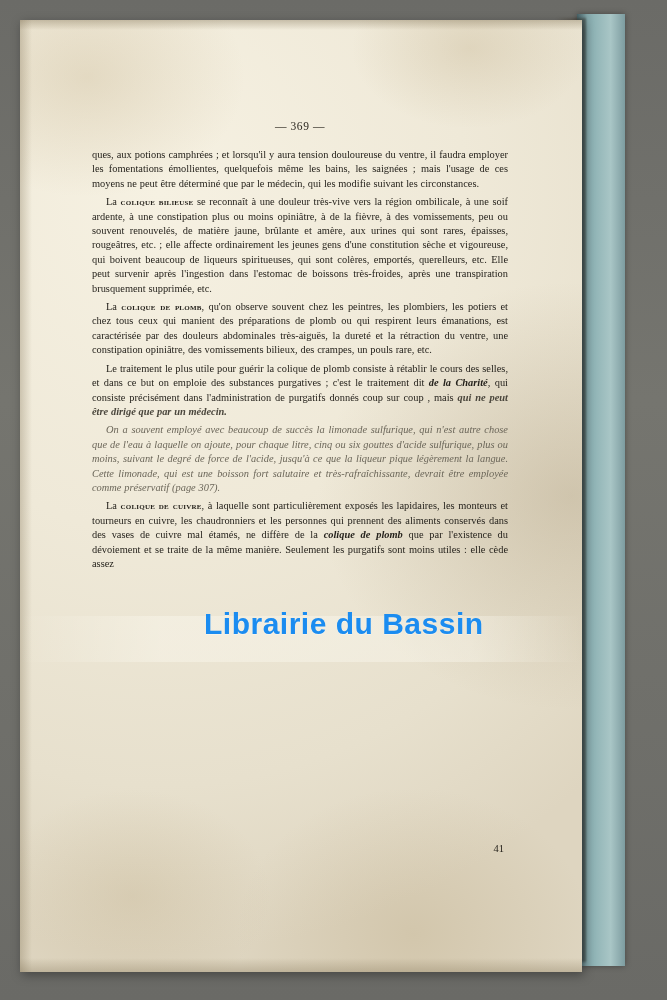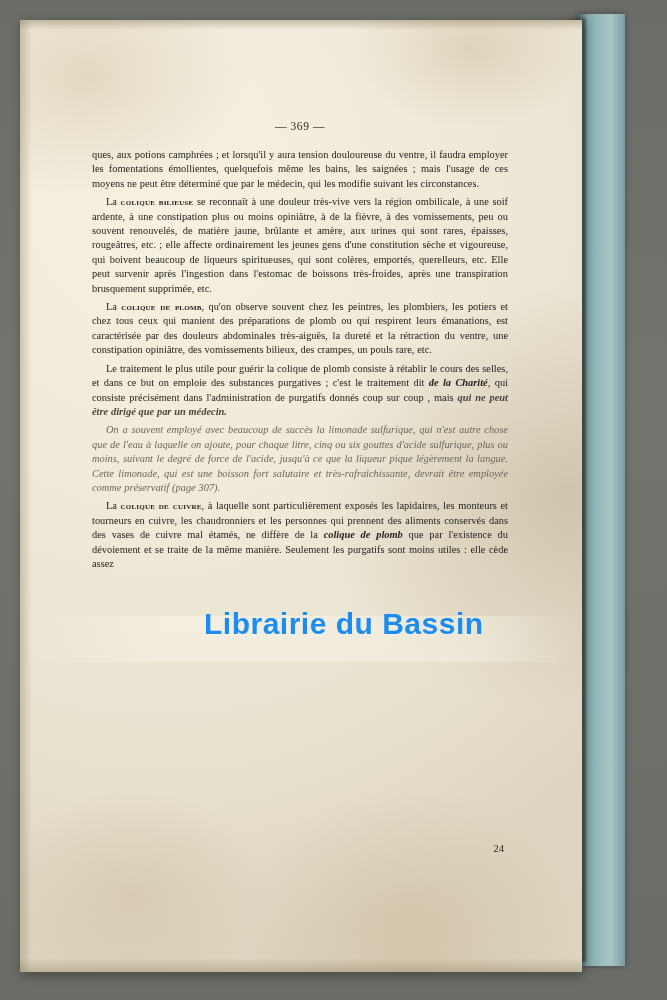--- a/index.html
+++ b/index.html
@@ -188,17 +188,17 @@
           <p class="body noindent"><span>ques, aux potions camphrées ; et lorsqu'il y aura tension douloureuse du ventre, il faudra employer les fomentations émollientes, quelquefois même les bains, les saignées ; mais l'usage de ces moyens ne peut être déterminé que par le médecin, qui les modifie suivant les circonstances.</span></p>
           <p class="body"><span>La </span><span class="sc">colique bilieuse</span><span> se reconnaît à une douleur très-vive vers la région ombilicale, à une soif ardente, à une constipation plus ou moins opiniâtre, à de la fièvre, à des vomissements, peu ou souvent renouvelés, de matière jaune, brûlante et amère, aux urines qui sont rares, épaisses, rougeâtres, etc. ; elle affecte ordinairement les jeunes gens d'une constitution sèche et vigoureuse, qui boivent beaucoup de liqueurs spiritueuses, qui sont colères, emportés, querelleurs, etc. Elle peut survenir après l'ingestion dans l'estomac de boissons très-froides, après une transpiration brusquement supprimée, etc.</span></p>
           <p class="body"><span>La </span><span class="sc">colique de plomb</span><span>, qu'on observe souvent chez les peintres, les plombiers, les potiers et chez tous ceux qui manient des préparations de plomb ou qui respirent leurs émanations, est caractérisée par des douleurs abdominales très-aiguës, la dureté et la rétraction du ventre, une constipation opiniâtre, des vomissements bilieux, des crampes, un pouls rare, etc.</span></p>
           <p class="body"><span>Le traitement le plus utile pour guérir la colique de plomb consiste à rétablir le cours des selles, et dans ce but on emploie des substances purgatives ; c'est le traitement dit </span><span class="it">de la Charité</span><span>, qui consiste précisément dans l'administration de purgatifs donnés coup sur coup , mais </span><span class="it fade1">qui ne peut être dirigé que par un médecin.</span></p>
           <p class="body"><span class="fade2">On a souvent employé avec beaucoup de succès la limonade sulfurique, qui n'est autre chose que de l'eau à laquelle on ajoute, pour chaque litre, cinq ou six gouttes d'acide sulfurique, plus ou moins, suivant le degré de force de l'acide, jusqu'à ce que la liqueur pique légèrement la langue. Cette limonade, qui est une boisson fort salutaire et très-rafraîchissante, devrait être employée comme préservatif (page 307).</span></p>
           <p class="body"><span>La </span><span class="sc">colique de cuivre</span><span>, à laquelle sont particulièrement exposés les lapidaires, les monteurs et tourneurs en cuivre, les chaudronniers et les personnes qui prennent des aliments conservés dans des vases de cuivre mal étamés, ne diffère de la </span><span class="it">colique de plomb</span><span> que par l'existence du dévoiement et se traite de la même manière. Seulement les purgatifs sont moins utiles : elle cède assez</span></p>
         </div>
     </div>
 
     <div class="band"></div>
-    <div class="signature">24</div>
+    <div class="signature">41</div>
   </div>
 
   <div class="watermark">Librairie du Bassin</div>
 </div>
 
 </body></html>

